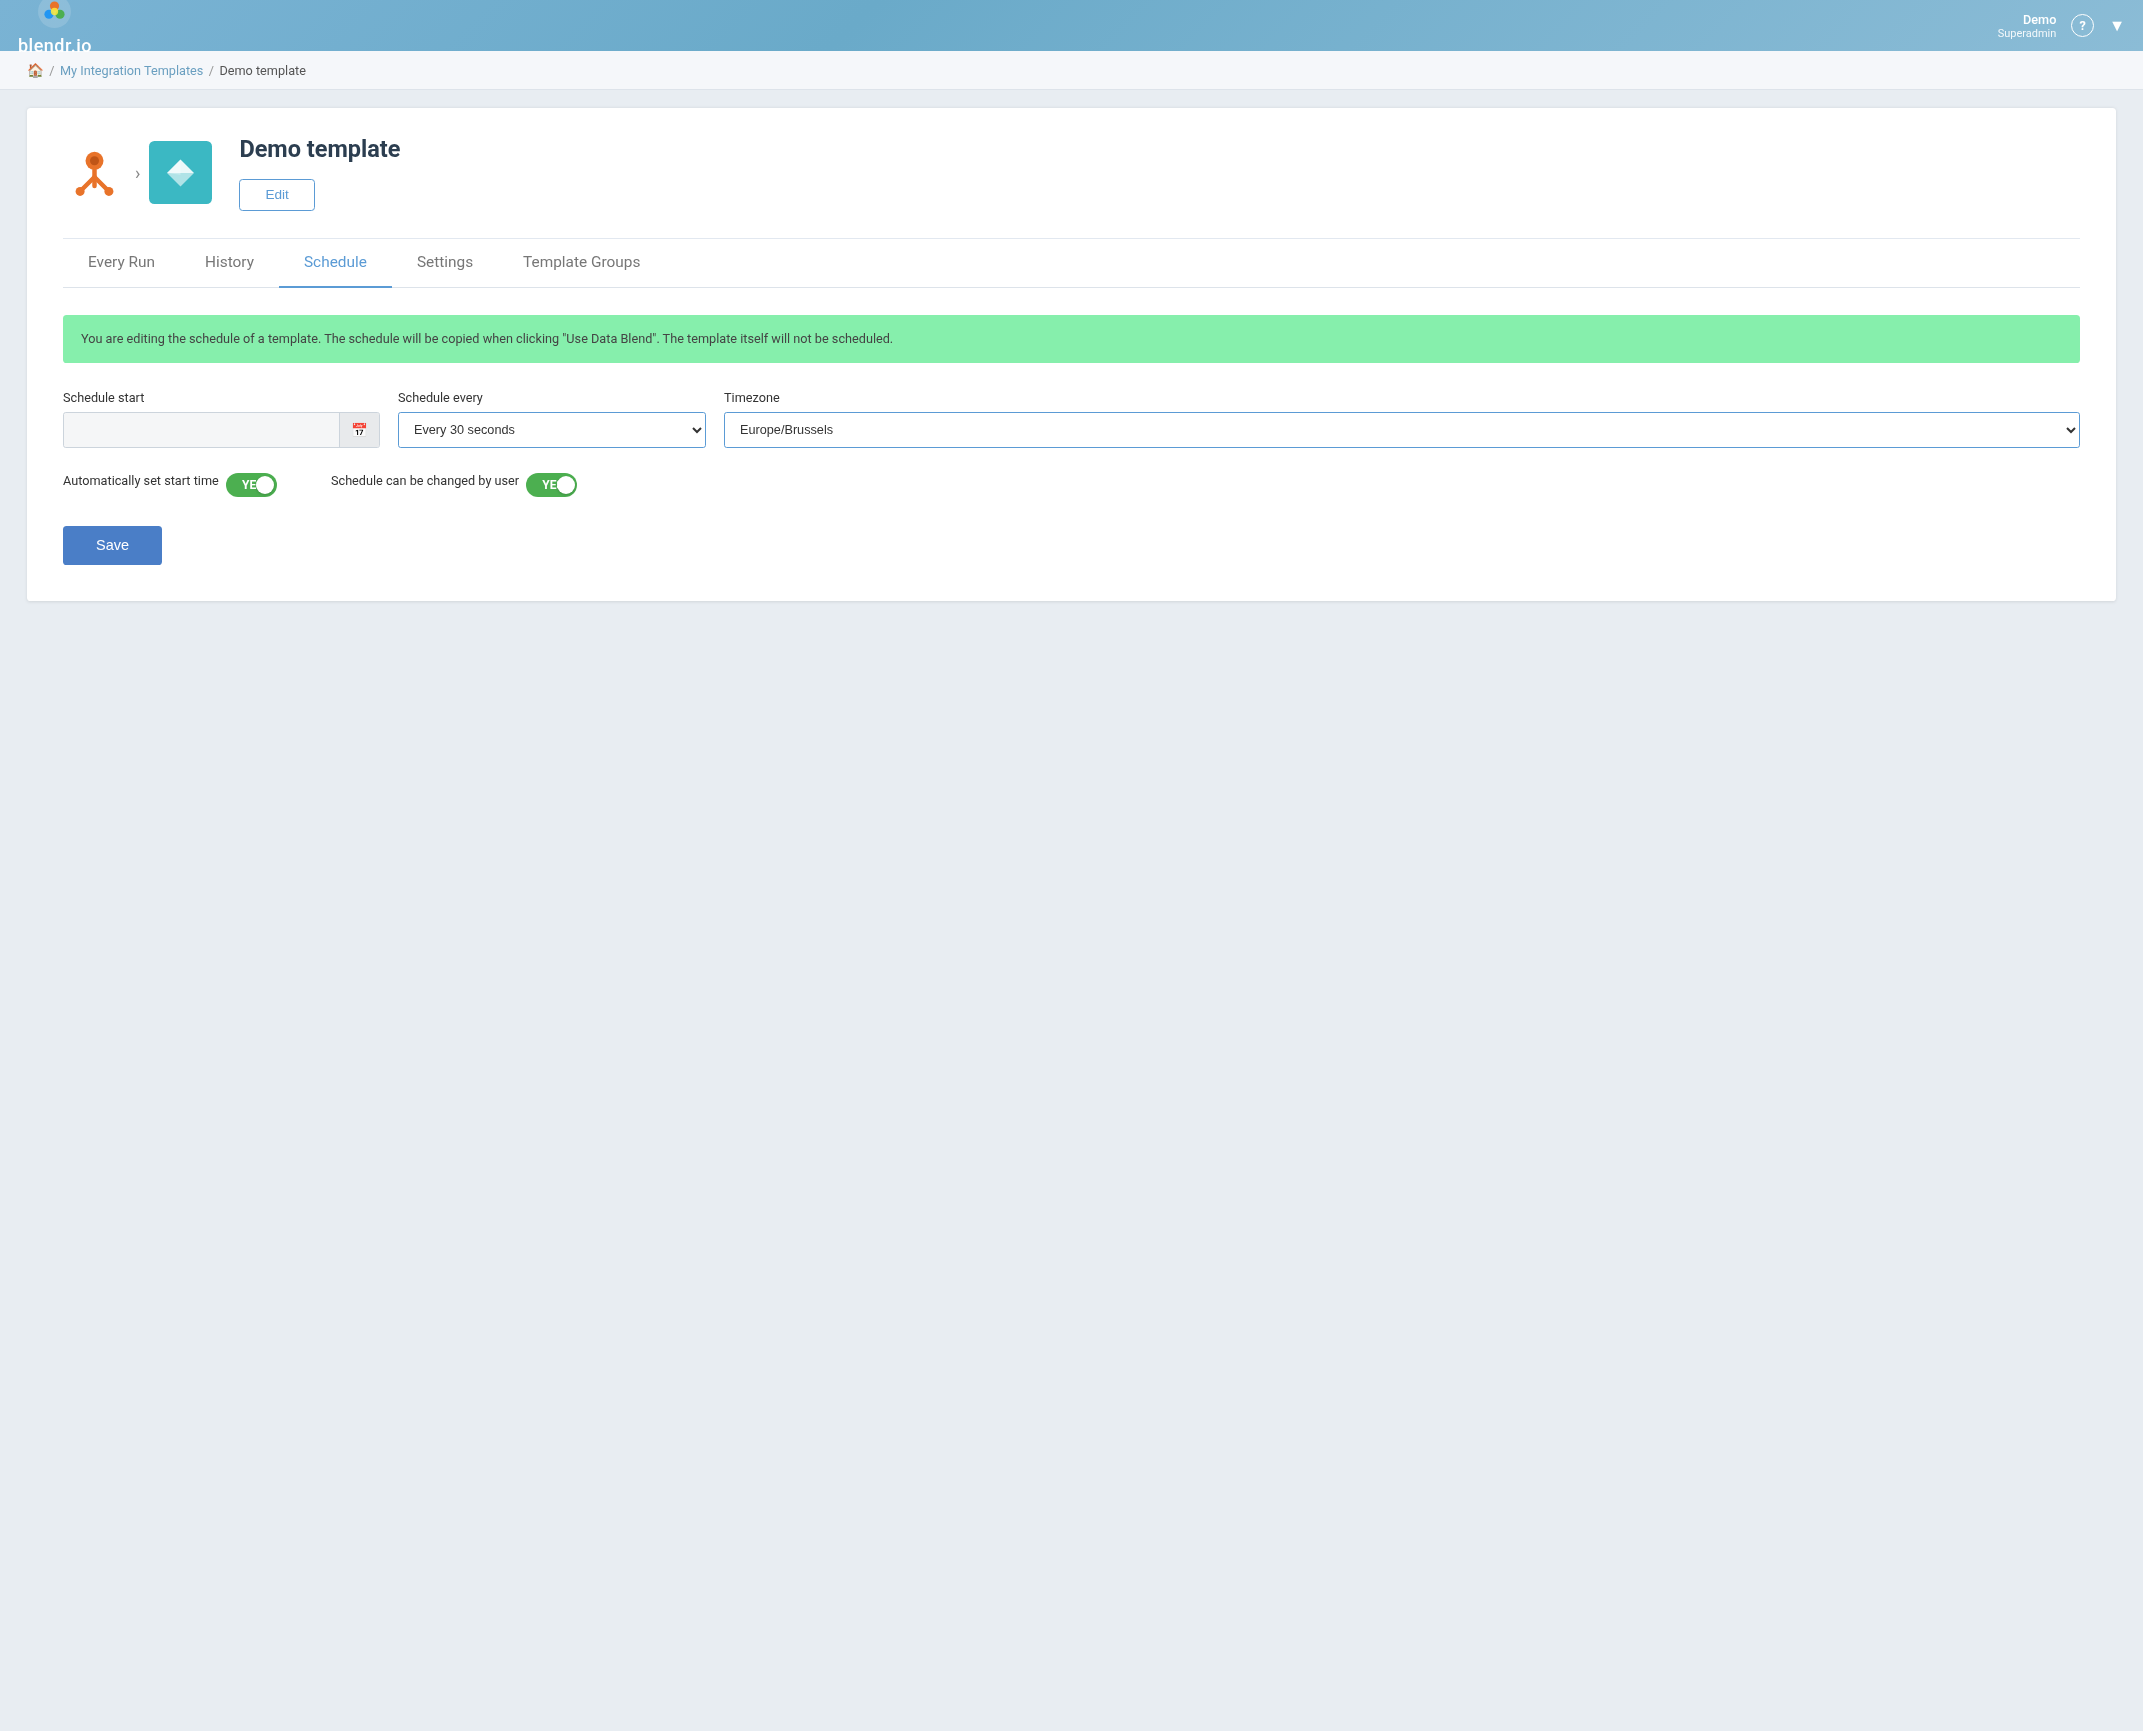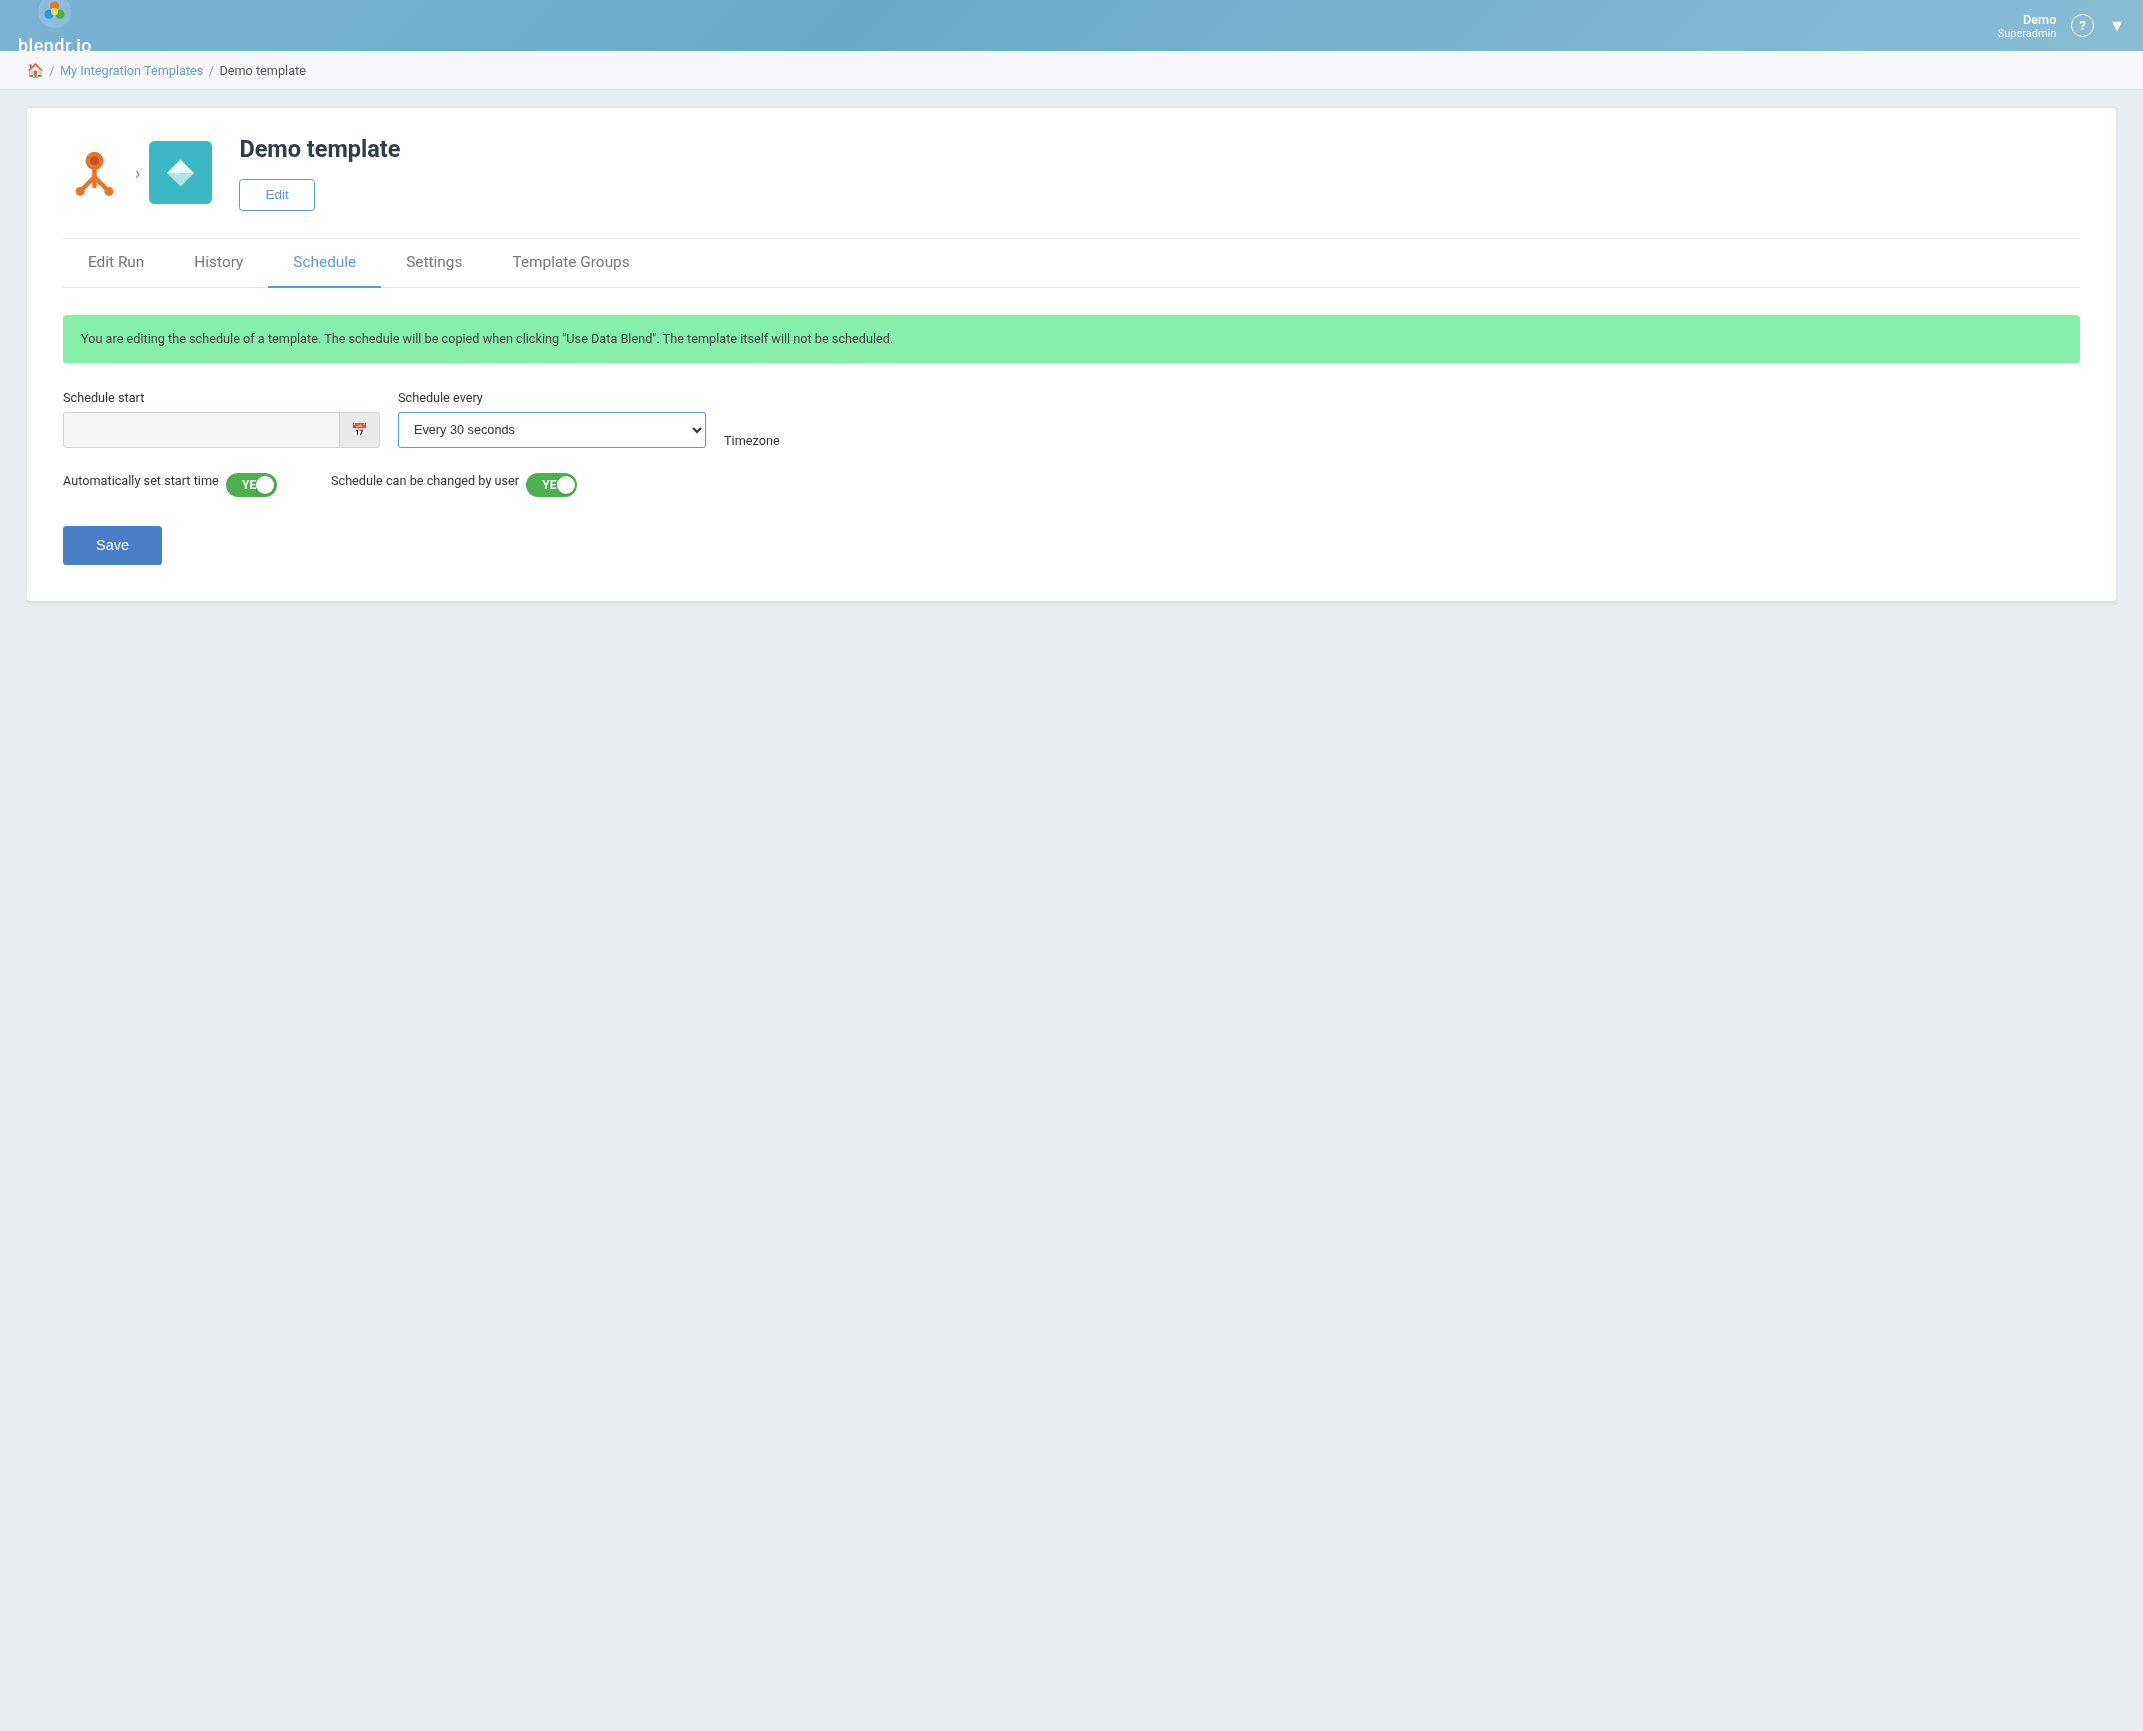--- a/index.html
+++ b/index.html
@@ -388,21 +388,21 @@
       </div>
       <div class="template-title-area">
         <div class="template-title">Demo template</div>
         <button class="edit-btn">Edit</button>
       </div>
     </div>
 
     <hr class="divider">
 
     <div class="tabs">
-      <div class="tab">Edit Run</div>
+      <div class="tab">Every Run</div>
       <div class="tab">History</div>
       <div class="tab active">Schedule</div>
       <div class="tab">Settings</div>
       <div class="tab">Template Groups</div>
     </div>
 
     <div>
 
       
       <div class="info-box">You are editing the schedule of a template. The schedule will be copied when clicking "Use Data Blend". The template itself will not be scheduled.</div>
@@ -431,20 +431,29 @@
             <option>Every 2 hours</option>
             <option>Every 6 hours</option>
             <option>Every 12 hours</option>
             <option>Every day</option>
             <option>Every week</option>
           </select>
         </div>
 
         <div class="form-group timezone">
           <label class="form-label">Timezone</label>
+          <select class="select-field">
+            <option>Europe/Brussels</option>
+            <option>UTC</option>
+            <option>America/New_York</option>
+            <option>America/Chicago</option>
+            <option>America/Los_Angeles</option>
+            <option>Asia/Tokyo</option>
+            <option>Asia/Shanghai</option>
+          </select>
         </div>
 
       </div>
 
       
       <div class="toggle-row">
 
         <div class="toggle-group">
           <span class="toggle-label">Automatically set start time</span>
           <div class="toggle-wrap">

